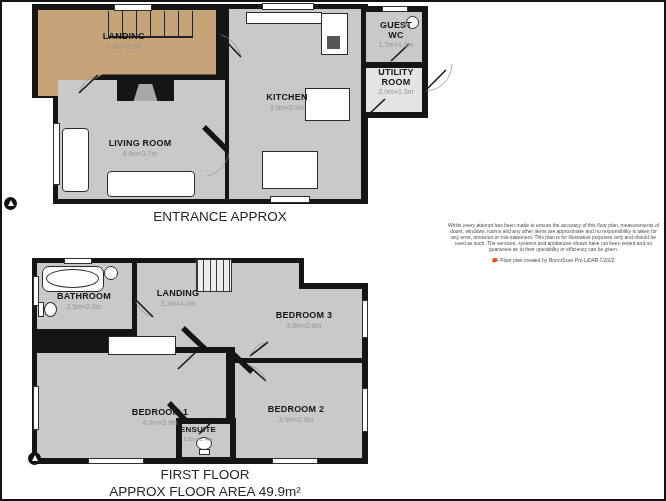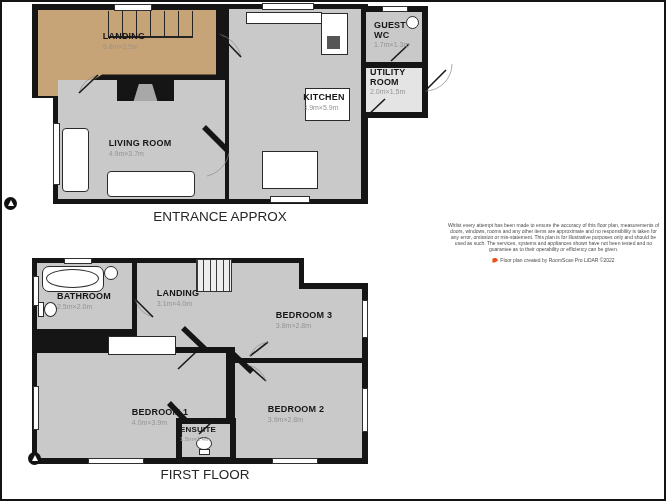--- a/index.html
+++ b/index.html
@@ -16,21 +16,21 @@
   .win{position:absolute;background:#ffffff;border:1px solid #2f2f2f;z-index:4;box-sizing:border-box;}
   .stairs{position:absolute;z-index:4;box-sizing:border-box;}
   .stairs.hall{background:repeating-linear-gradient(90deg,#242424 0 1.3px,rgba(0,0,0,0) 1.3px 14px);border-bottom:2px solid #242424;}
   .stairs.land{background:#ededed repeating-linear-gradient(90deg,#3a3a3a 0 1px,rgba(0,0,0,0) 1px 6.5px);border:1px solid #333;}
   .fire{position:absolute;background:#151515;z-index:4;}
   .fire-in{position:absolute;background:#a8a8a8;z-index:4;}
   .overlay{position:absolute;left:0;top:0;z-index:5;pointer-events:none;}
   .leaf{stroke:#1a1a1a;stroke-width:1.6;fill:none;}
   .arc{stroke:#8a8a8a;stroke-width:.7;fill:none;}
   .thick{stroke:#151515;stroke-width:5.5;fill:none;}
-  .label{position:absolute;transform:translateX(-50%);text-align:left;z-index:6;}
+  .label{position:absolute;transform:translateX(-50%);text-align:center;z-index:6;}
   .rname{font-size:9px;font-weight:bold;color:#161616;letter-spacing:.2px;line-height:9.5px;}
   .rname.sm{font-size:8px;}
   .rdims{font-size:7px;color:#949494;margin-top:1px;line-height:7.5px;}
   .ftitle{position:absolute;text-align:center;z-index:6;font-size:13.5px;color:#262626;line-height:16.5px;}
   .north{position:absolute;width:13px;height:13px;border-radius:50%;background:#111;z-index:6;
          display:flex;align-items:center;justify-content:center;}
   .north i{display:block;width:0;height:0;border-left:3.5px solid transparent;border-right:3.5px solid transparent;
            border-bottom:6.5px solid #fff;margin-top:-1px;}
   .disc{position:absolute;left:447px;top:223px;width:213px;z-index:6;font-size:5px;line-height:5.9px;
         color:#4c4c4c;text-align:center;}
@@ -81,21 +81,21 @@
     <div class="win" style="left:270px;top:196px;width:40px;height:7px;"></div>
 
     <div class="label" style="left:124px;top:32px;">
       <div class="rname">LANDING</div>
       <div class="rdims">5.8m×2.5m</div>
     </div>
     <div class="label" style="left:140px;top:139px;white-space:nowrap;">
       <div class="rname">LIVING ROOM</div>
       <div class="rdims">4.9m×3.7m</div>
     </div>
-    <div class="label" style="left:287px;top:93px;white-space:nowrap;margin-left:37px;">
+    <div class="label" style="left:287px;top:93px;white-space:nowrap;">
       <div class="rname">KITCHEN</div>
       <div class="rdims">3.9m×5.9m</div>
     </div>
     <div class="label" style="left:396px;top:21px;width:44px;">
       <div class="rname">GUEST WC</div>
       <div class="rdims">1.7m×1.3m</div>
     </div>
     <div class="label" style="left:396px;top:68px;width:52px;">
       <div class="rname">UTILITY ROOM</div>
       <div class="rdims">2.0m×1.5m</div>
@@ -160,20 +160,21 @@
       <div class="rname">BEDROOM 2</div>
       <div class="rdims">3.9m×2.8m</div>
     </div>
     <div class="label" style="left:198px;top:425px;white-space:nowrap;">
       <div class="rname sm">ENSUITE</div>
       <div class="rdims" style="font-size:6px;">1.5m×1.4m</div>
     </div>
 
     <div class="ftitle" style="left:85px;top:467px;width:240px;">
       <div>FIRST FLOOR</div>
+      <div>APPROX FLOOR AREA 49.9m²</div>
     </div>
   </div>
 
   <svg class="overlay" width="666" height="501" viewBox="0 0 666 501">
 
     <path class="arc" d="M219 34 A31 31 0 0 1 241 57"></path>
     <path class="leaf" d="M219 34 L241 57"></path>
     <path class="arc" d="M98 75 A27 27 0 0 0 79 93"></path>
     <path class="leaf" d="M98 75 L79 93"></path>
     <path class="thick" d="M204 127 L227 150"></path>

